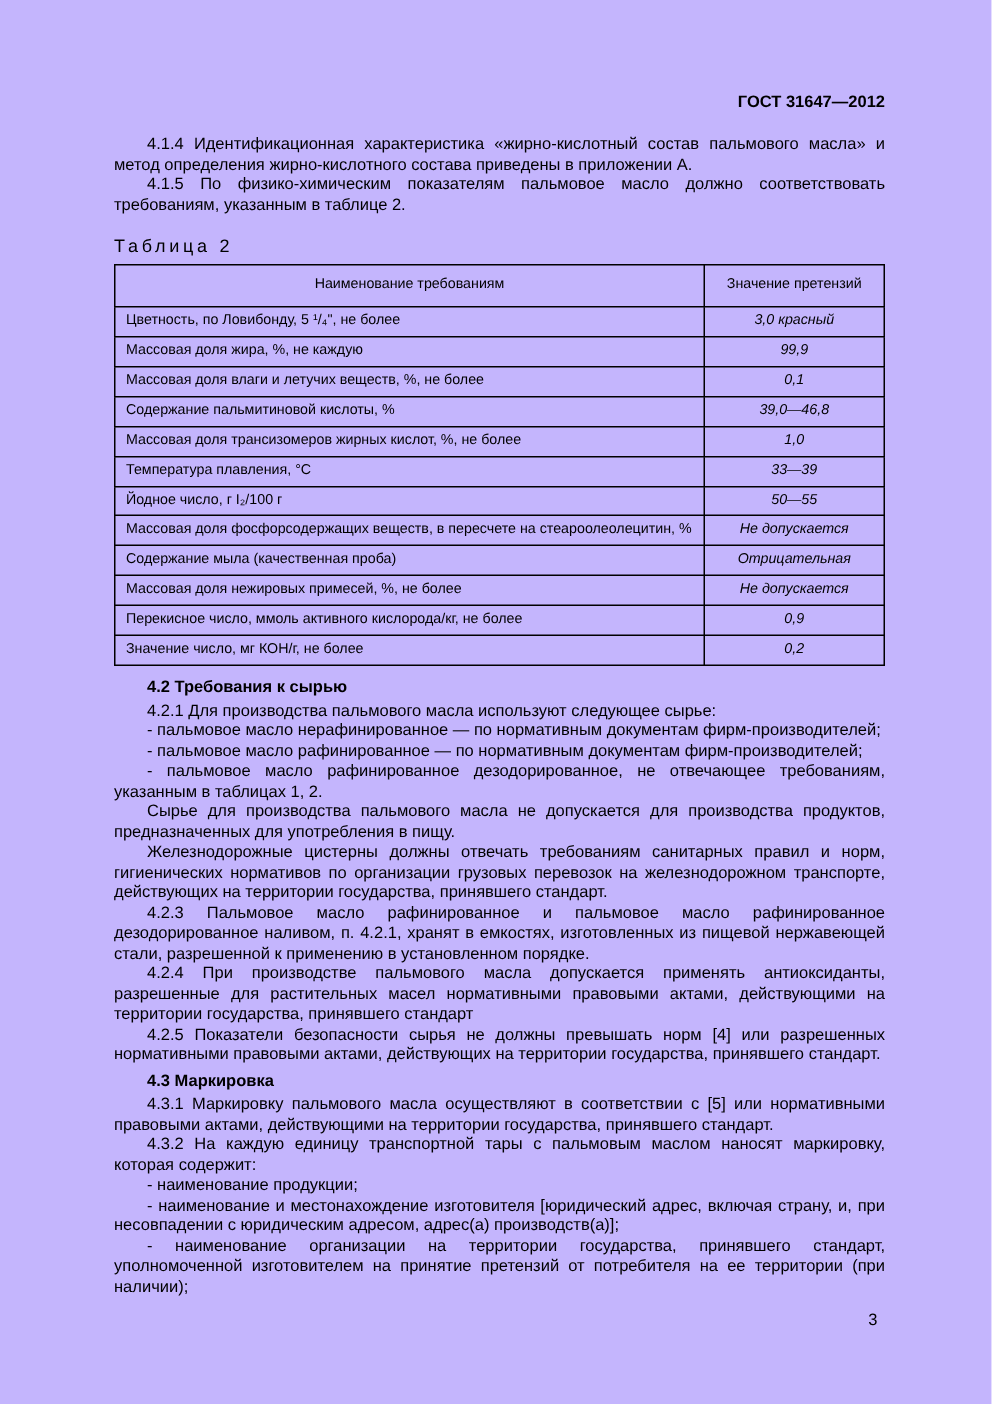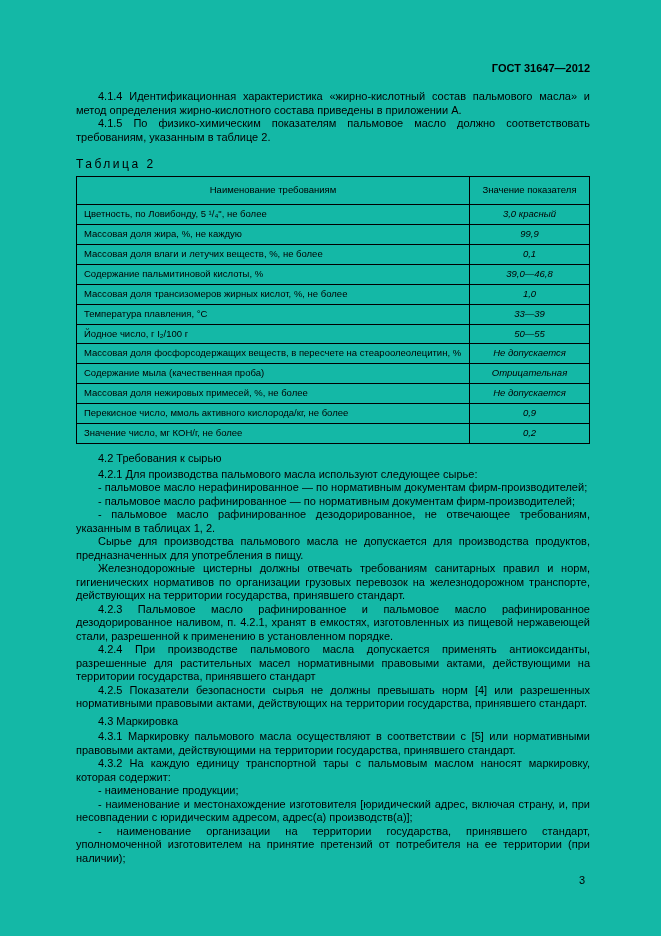--- a/index.html
+++ b/index.html
@@ -1,29 +1,29 @@
 <!DOCTYPE html>
 <html><head>
 <meta charset="utf-8">
 <style>
   * { margin: 0; padding: 0; box-sizing: border-box; }
   html, body { background: #ffffff; }
   body { font-family: "Liberation Sans", sans-serif; color: #000; }
   .page {
-    width: 661px; height: 936px; margin: 0 auto; background: #14b8a6;
+    width: 661px; height: 936px; margin: 0 auto; background: #c4b5fd;
     position: relative; padding: 62px 71px 0 76px;
   }
   .doc-header {
     text-align: right; font-weight: bold; font-size: 11px; margin-bottom: 16px;
   }
   .para, .list {
     font-size: 11px; line-height: 1.23; text-align: justify; text-indent: 22px;
   }
   .heading {
-    font-size: 11px; line-height: 1.23; font-weight: normal; text-indent: 22px;
+    font-size: 11px; line-height: 1.23; font-weight: bold; text-indent: 22px;
     margin: 4px 0 2px 0;
   }
   .table-label {
     font-size: 12px; letter-spacing: 2.5px; margin: 13px 0 5px 0;
   }
   table.ind-table {
     width: 100%; border-collapse: collapse; font-size: 9.5px; line-height: 1.15;
     table-layout: fixed;
   }
   table.ind-table th, table.ind-table td { border: 1px solid #000; }
@@ -53,21 +53,21 @@
   <div class="table-label">Таблица 2</div>
 
   <table class="ind-table">
     <colgroup>
         <col class="col-name">
         <col class="col-val">
       </colgroup>
     <thead>
       <tr>
         <th>Наименование требованиям</th>
-        <th>Значение показателя</th>
+        <th>Значение претензий</th>
       </tr>
     </thead>
     <tbody>
       <tr>
         <td class="c-name">Цветность, по Ловибонду, 5 ¹/₄", не более</td>
         <td class="c-val">3,0 красный</td>
       </tr>
       <tr>
         <td class="c-name">Массовая доля жира, %, не каждую</td>
         <td class="c-val">99,9</td>

